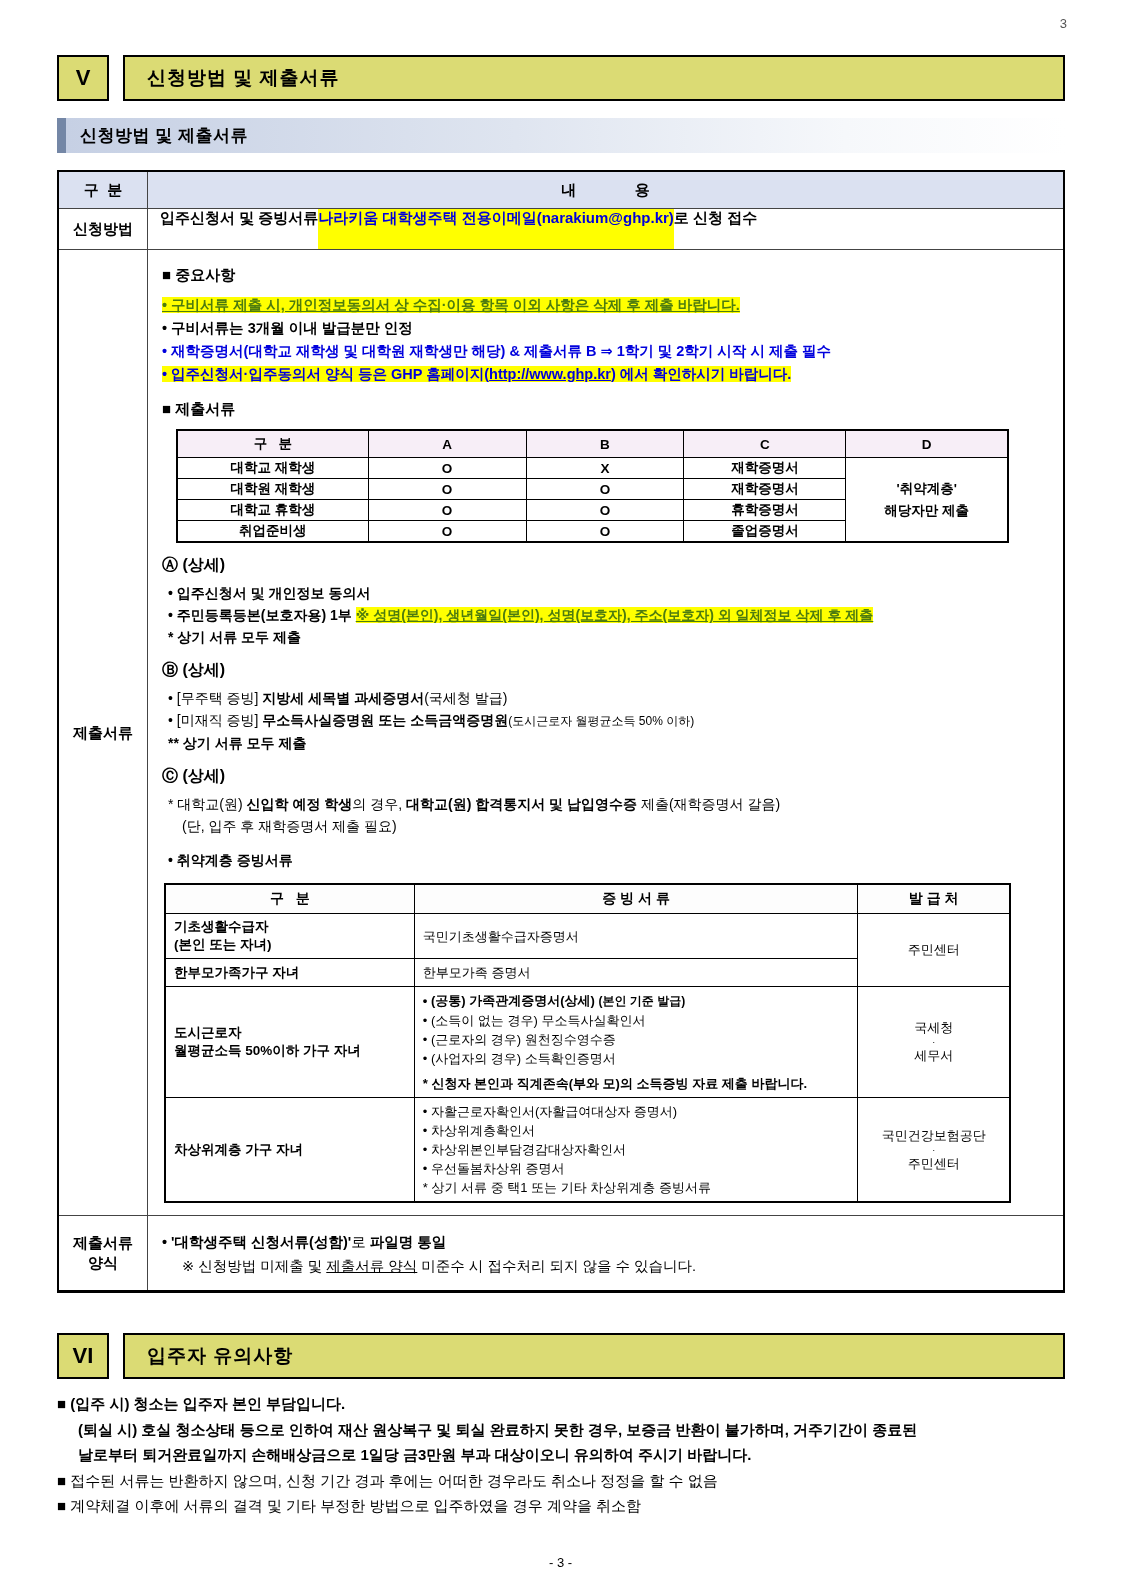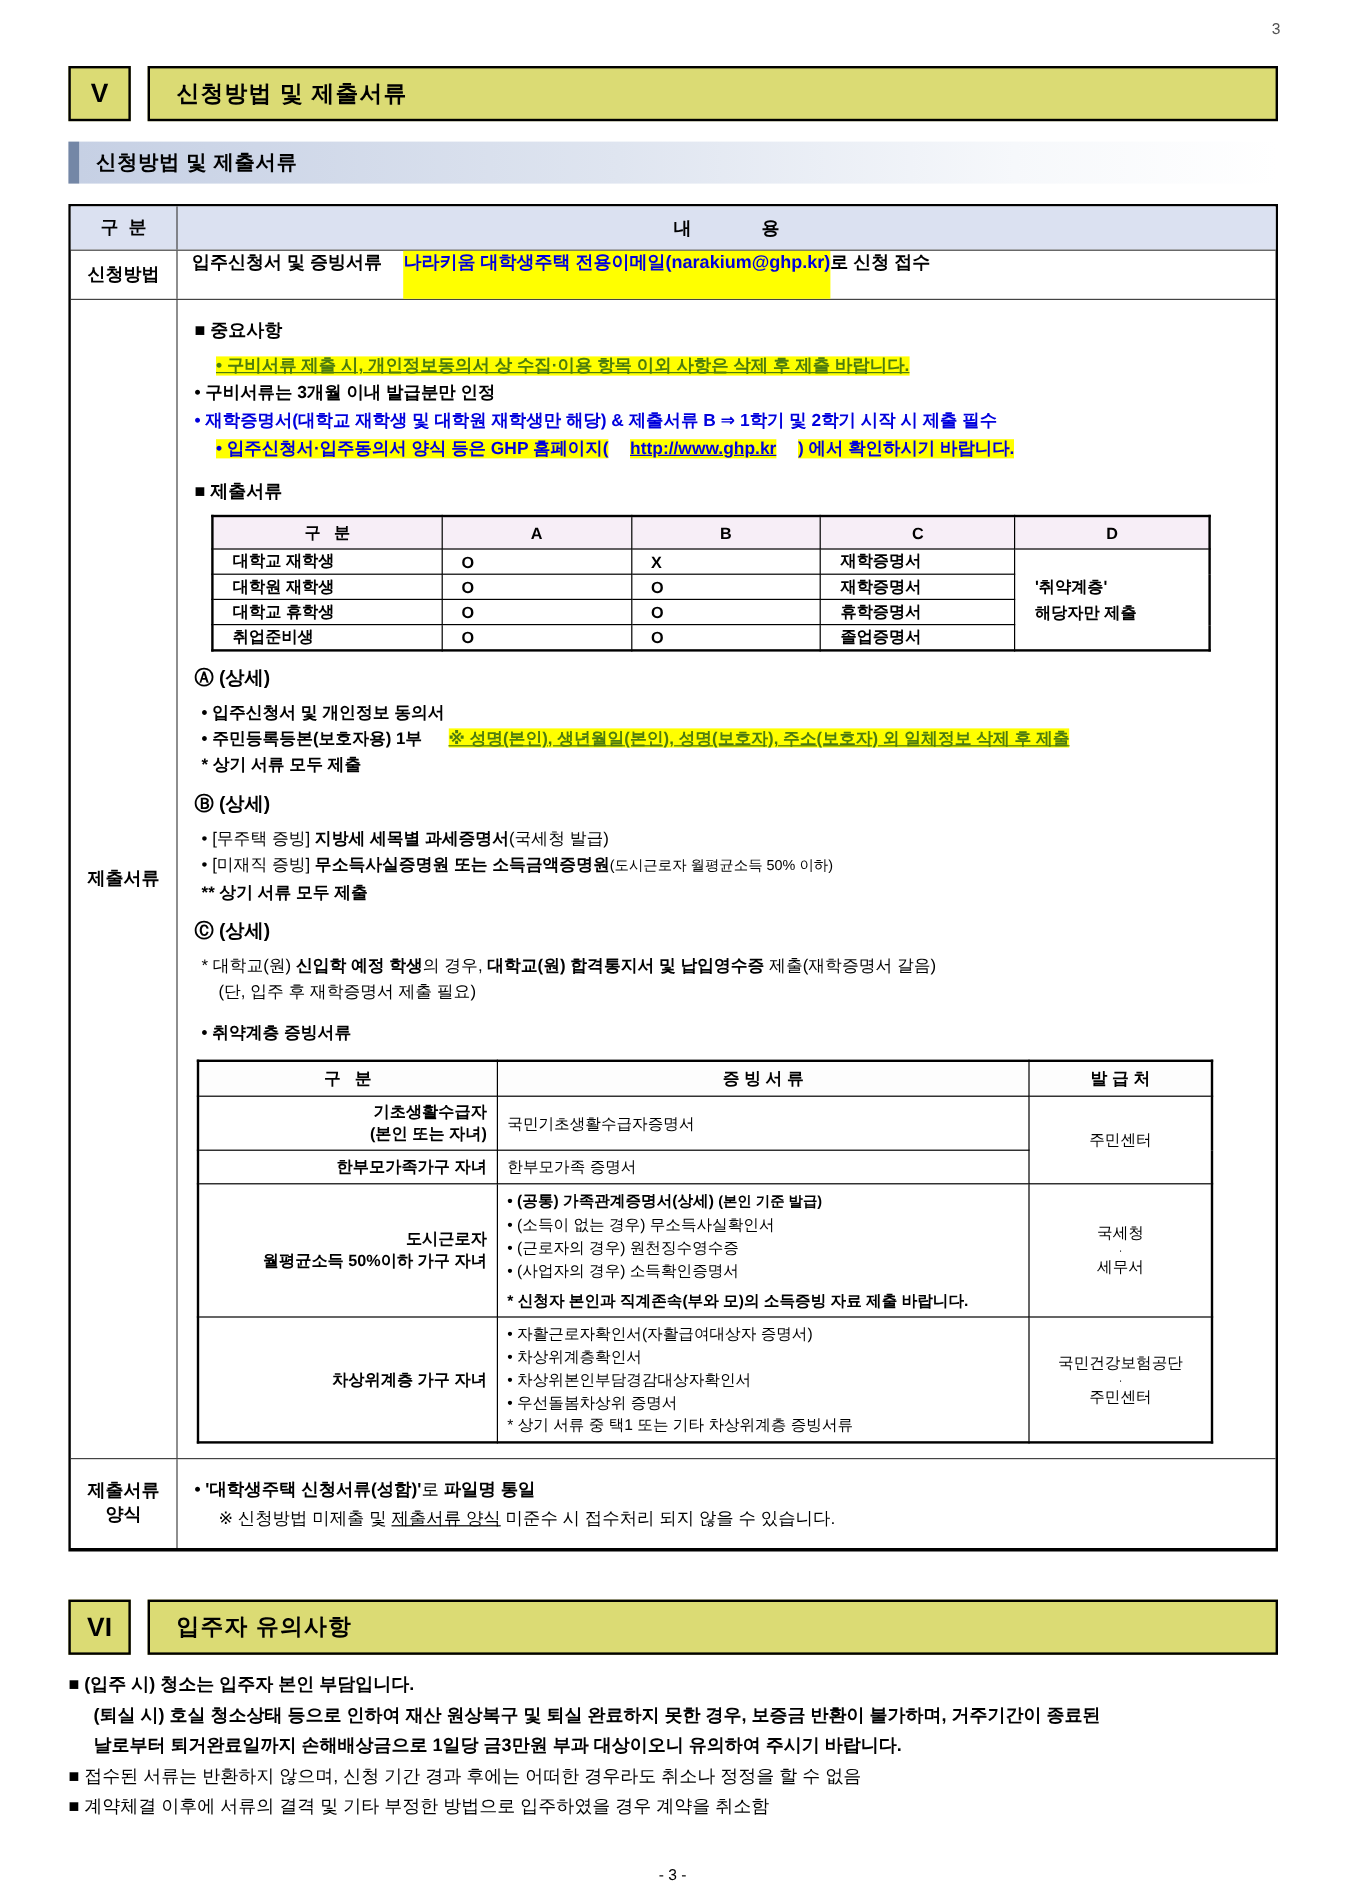--- a/index.html
+++ b/index.html
@@ -50,46 +50,46 @@
   .mcontent { flex:1; min-width:0; }
   .mheader { height:36px; background:#dbe1f1; }
   .mheader .mcontent { display:flex; align-items:center; justify-content:center; font-weight:bold; font-size:15px; }
   .pre { white-space:pre; }
   .apply-row { height:40px; }
   .apply-row .mcontent { display:flex; padding-left:12px; font-size:15px; }
 
   .b { font-weight:bold; }
   .blue { color:#0000dd; }
   .red { color:#4d7c0f;text-decoration:underline; }
-  .hl { background:#ffff00;margin-left:18px; }
+  .hl { background:#ffff00; }
   .u { text-decoration:underline; }
   .sm { font-size:12px; }
 
   
   .docs-cell { padding:14px 16px 10px 14px; }
   .blk-title { font-weight:bold; font-size:15px; margin:2px 0 9px; }
   .note-line { font-size:14.5px; line-height:23px; font-weight:bold; }
   .gap { height:12px; }
 
   table { border-collapse:collapse; }
   .t1 { width:calc(100% - 52px); margin:10px 38px 4px 14px; border:2px solid #000; table-layout:fixed; }
   .t1 th { background:#f7eef7; border:1px solid #000; font-size:13.5px; padding:4px 2px; }
-  .t1 td { border:1px solid #000; font-weight:bold; font-size:13.5px; padding:1px 16px; height:18px; }
+  .t1 td { border:1px solid #000; text-align:center; font-weight:bold; font-size:13.5px; padding:1px 16px; height:18px; }
   .t1 .dcell { line-height:22px; }
 
   .sec-sub { margin-top:12px; }
   .sec-sub-title { font-weight:bold; font-size:16px; margin:10px 0 6px; }
   .item { font-size:14px; line-height:22px; padding-left:6px; font-weight:bold; }
   .item.rg { font-weight:normal; }
   .indent { padding-left:20px; }
 
   .t2 { width:calc(100% - 38px); margin:12px 36px 2px 2px; border:2px solid #000; table-layout:fixed; }
   .t2 th { border:1px solid #000; background:#fdfdfd; font-size:14px; padding:5px 2px; }
   .t2 td { border:1px solid #000; font-size:13px; padding:4px 8px; vertical-align:middle; }
-  .t2 .cat { text-align:right; font-weight:bold; font-size:13.5px; line-height:18px; }
+  .t2 .cat { text-align:left; font-weight:bold; font-size:13.5px; line-height:18px; }
   .t2 .doc { line-height:19px; }
   .t2 .issuer { text-align:center; line-height:14px; }
   .t2 .docline { display:block; }
 
   
   .fmt { padding:14px 12px 12px 14px; font-size:14.5px; line-height:24px; }
 
   
   .notes { margin-top:12px; font-size:15px; line-height:25.5px; }
   .notes .bold-line { font-weight:bold; }

